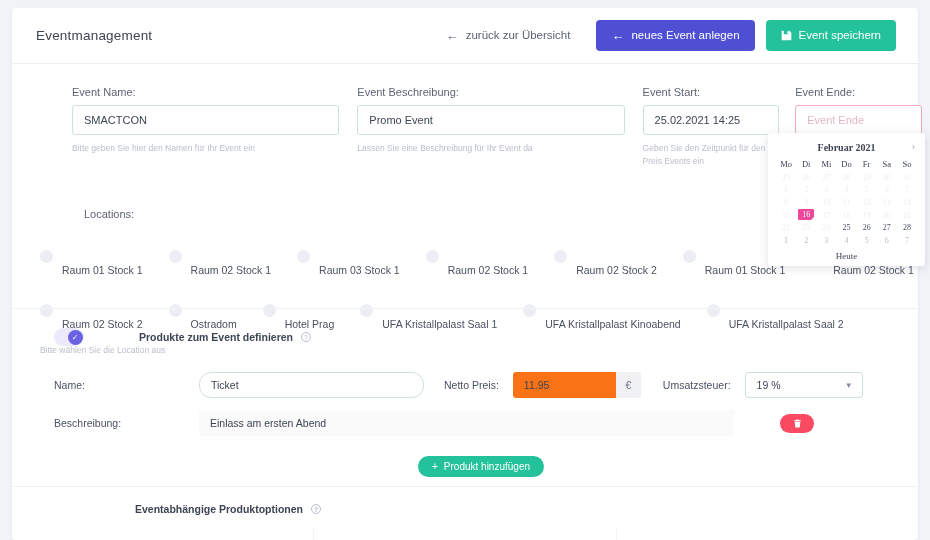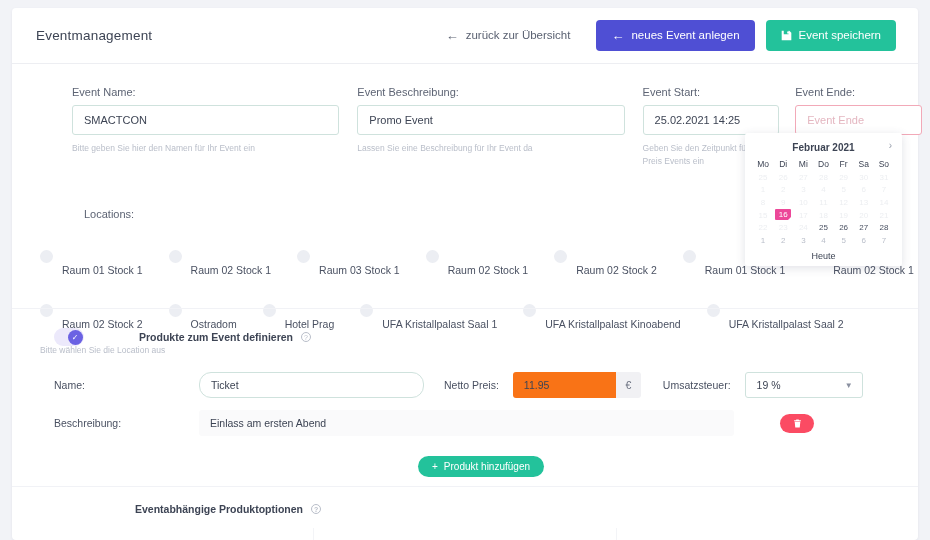--- a/index.html
+++ b/index.html
@@ -95,27 +95,28 @@
   }
 
   .f-name { width: 274px; margin-right: 18px; }
   .f-desc { width: 274px; margin-right: 18px; }
   .f-start { width: 140px; margin-right: 16px; }
   .f-end { width: 130px; }
 
   
   .dp {
     position: absolute;
-    left: 733px; top: 125px;
+    left: 756px; top: 125px;
     width: 157px;
     background: #fff;
     border-radius: 3px;
     box-shadow: 0 2px 10px rgba(60,70,100,0.16);
     padding: 6px 8px 5px 8px;
     z-index: 20;
+    font-family: Liberation Serif, serif;
   }
   .dp-head {
     display: flex; align-items: center; justify-content: center;
     position: relative;
     height: 17px;
   }
   .dp-month { font-size: 10px; color: #3d4454; font-weight: bold; }
   .dp-next {
     position: absolute; right: 2px; top: 1px;
     font-size: 10px; color: #9aa0ad; cursor: pointer;

